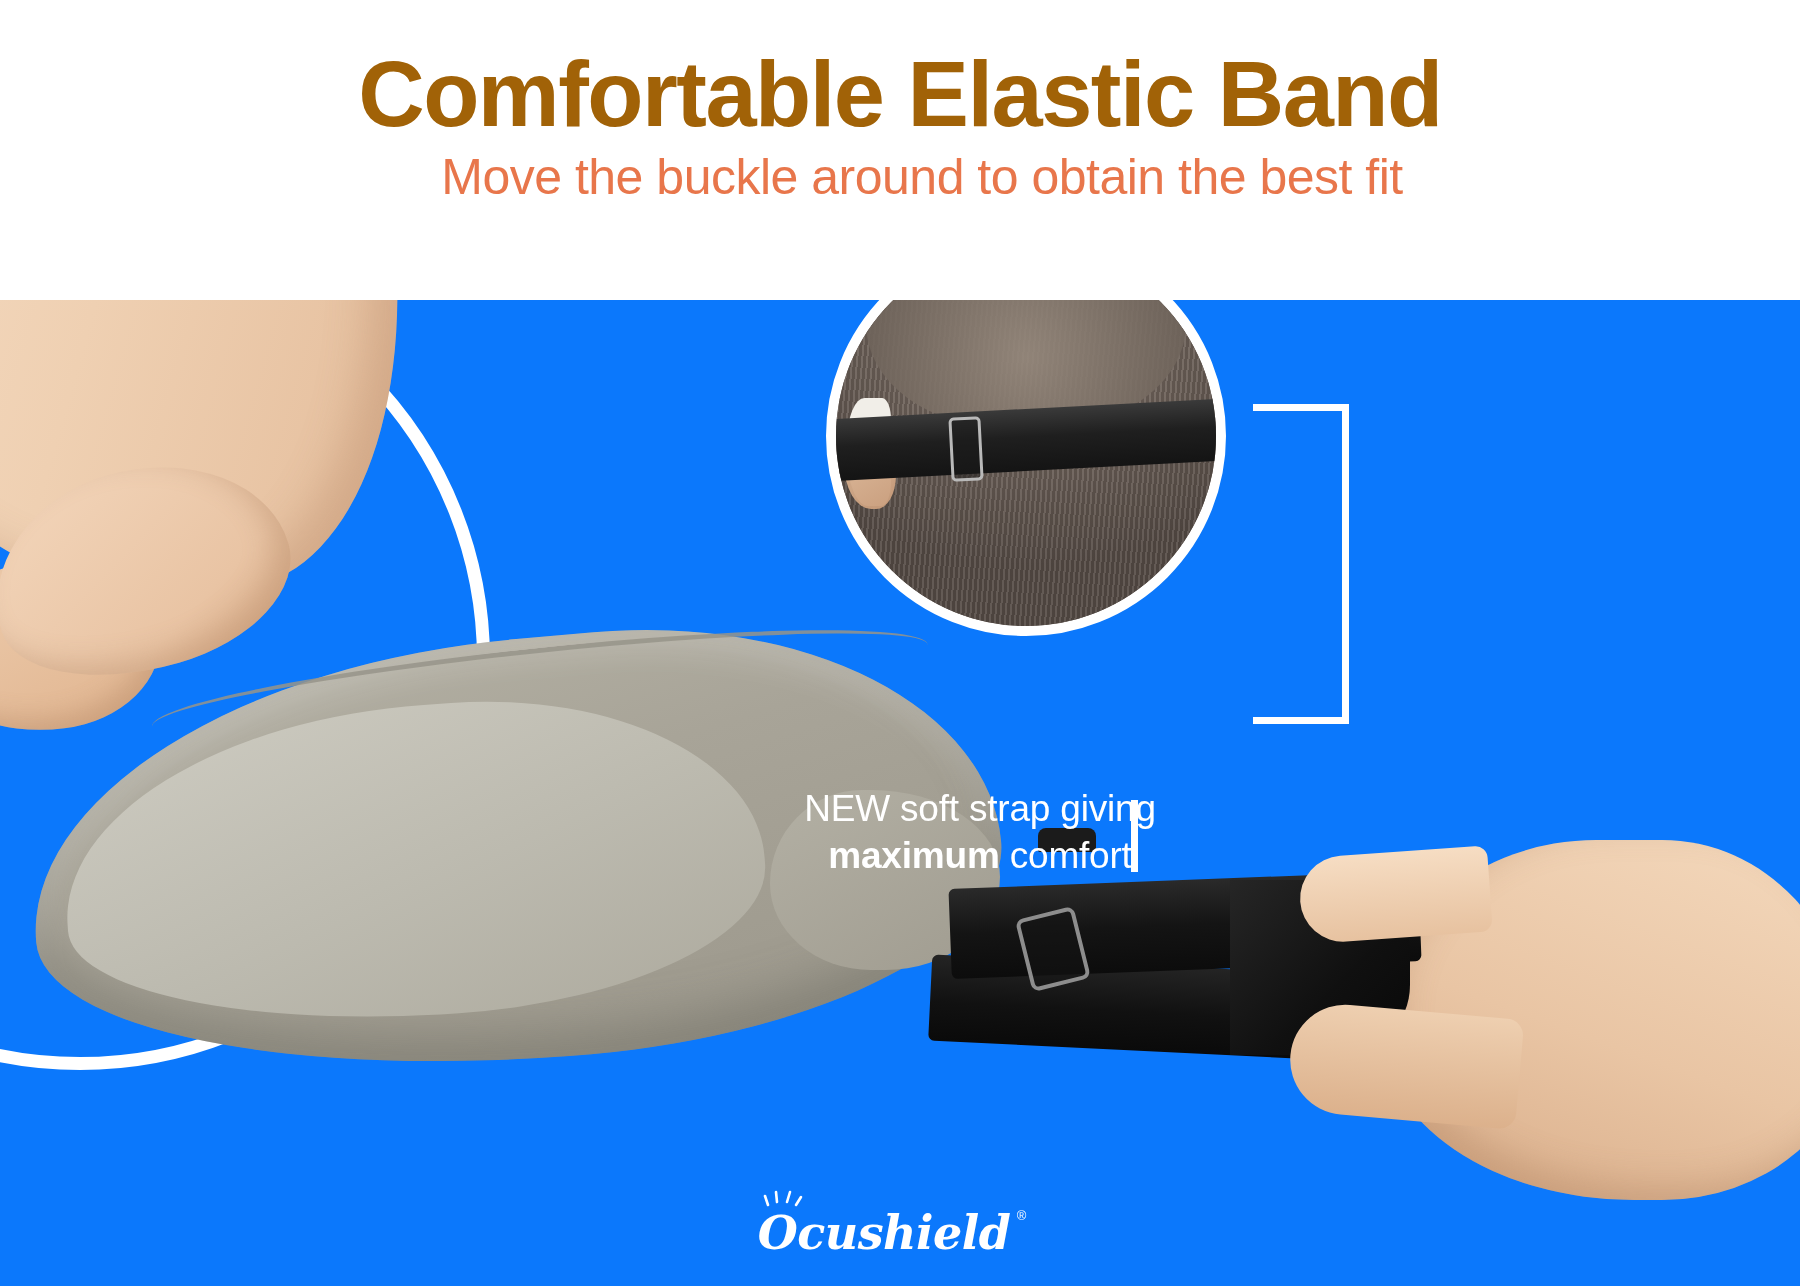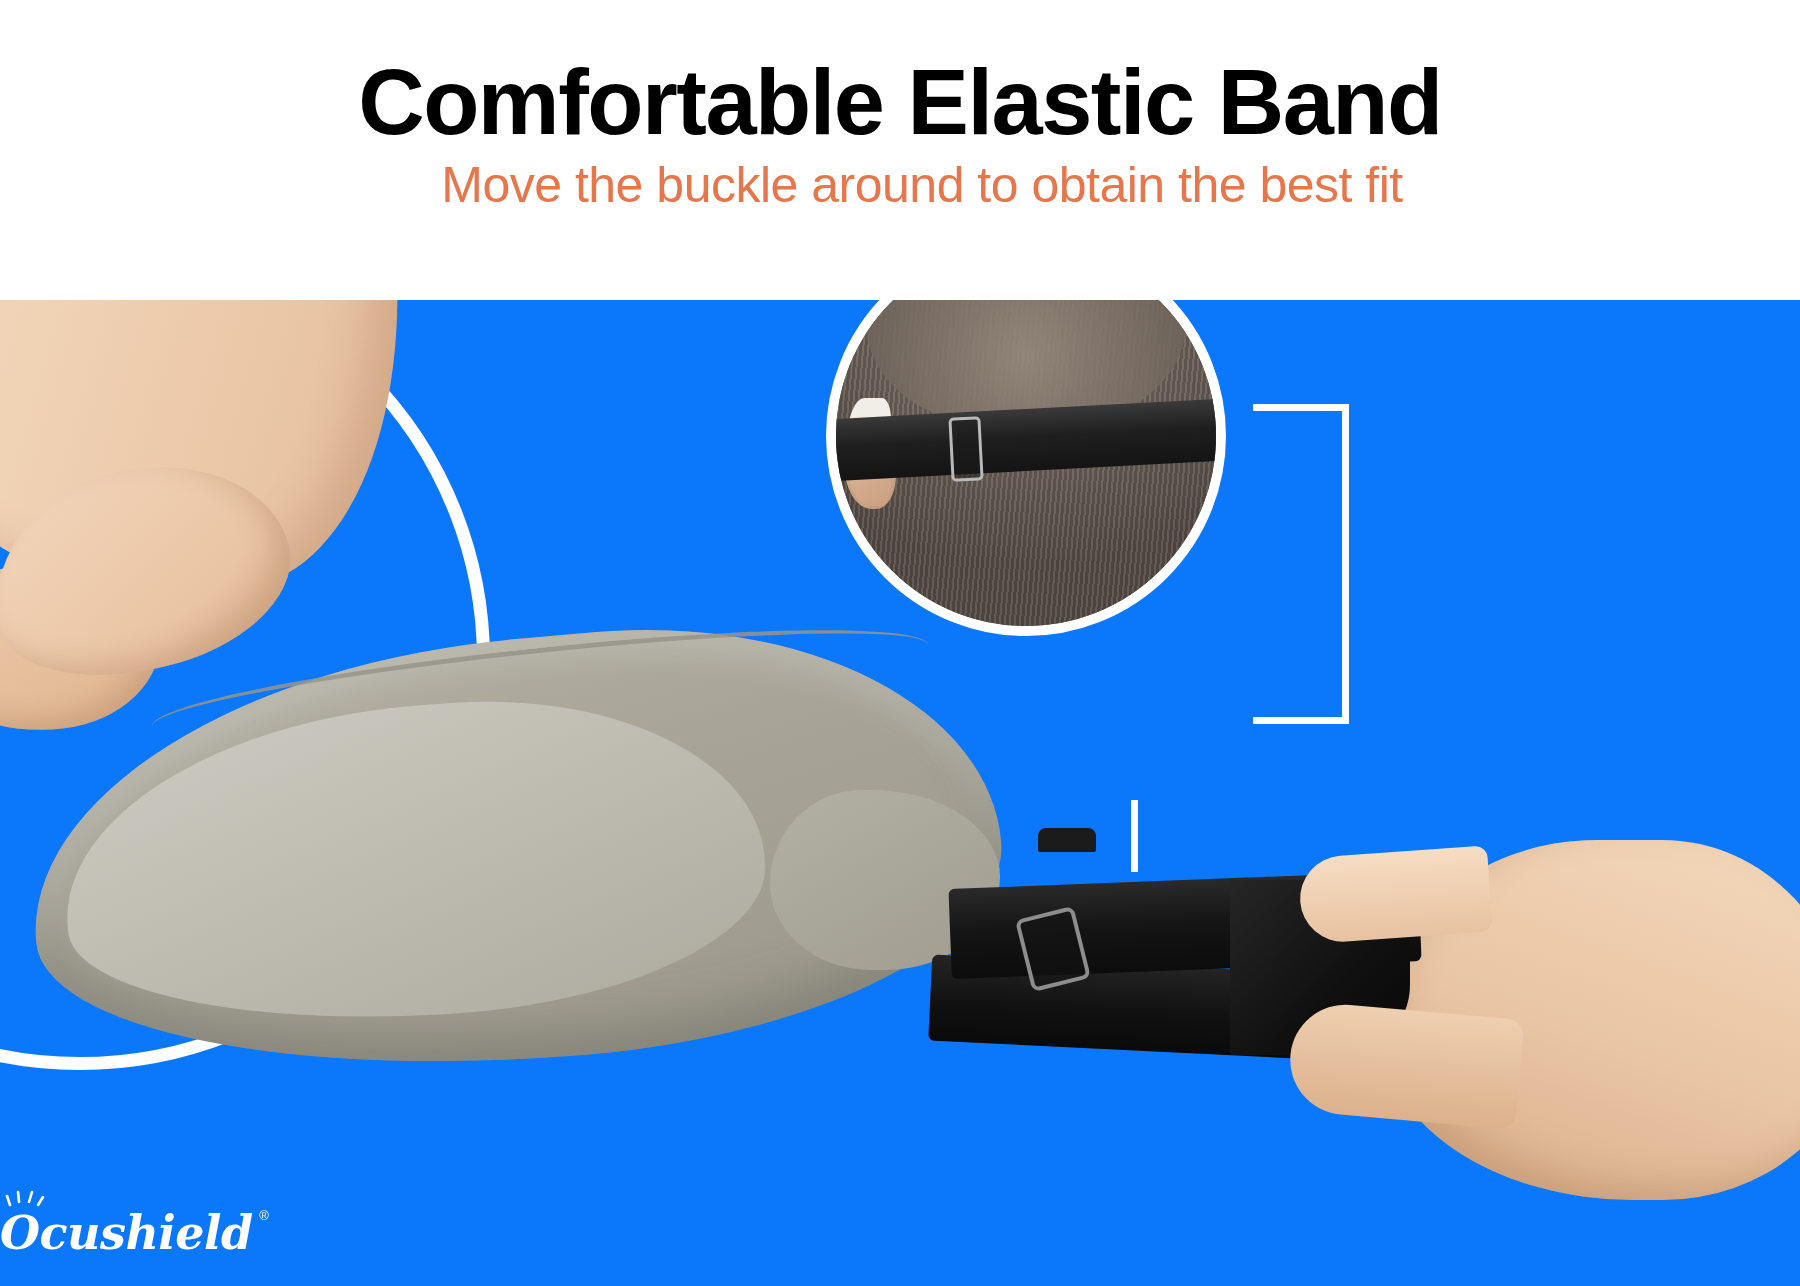--- a/index.html
+++ b/index.html
@@ -14,24 +14,24 @@
   }
 
   
   .header{
     position:absolute;left:0;top:0;width:1800px;height:300px;
     background:#ffffff;z-index:40;
     text-align:center;
     pointer-events:none;
   }
   .title{
-    margin:8px;padding-top:48px;
+    margin:0;padding-top:48px;
     font-size:92px;line-height:1.02;
     font-weight:700;letter-spacing:-1.5px;
-    color:#000000;
+    color:#a16207;
     font-family:"Liberation Sans","DejaVu Sans",sans-serif;
   }
   .subtitle{
     margin:8px 0 0 0;
     font-size:50px;line-height:1.1;
     font-weight:400;letter-spacing:-0.5px;
     color:#E8764B;
     font-family:"Liberation Sans","DejaVu Sans",sans-serif;
     padding-left:44px;
   }
@@ -264,21 +264,21 @@
     z-index:35;
     font-size:37px;
     line-height:1.28;
     letter-spacing:-0.2px;
   }
   .callout .bold{font-weight:700;}
 
   
   .logo{
     position:absolute;left:0;top:1206px;width:1768px;
-    text-align:left;z-index:35;
+    text-align:center;z-index:35;
     color:#ffffff;
   }
   .logo-wrap{display:inline-block;position:relative;}
   .logo-text{
     font-family:"DejaVu Serif","Liberation Serif",serif;
     font-style:italic;font-weight:700;
     font-size:46px;letter-spacing:-0.5px;
     color:#ffffff;
   }
   .logo-rays{
@@ -327,20 +327,24 @@
     <div class="inset-hairtop"></div>
     <div class="inset-whitepad"></div>
     <div class="inset-ear"></div>
     <div class="inset-strap"></div>
     <div class="inset-buckle"></div>
   </div>
 
   <div class="bracket"></div>
   <div class="leader-line"></div>
 
+  <div class="callout">
+    <div>NEW soft strap giving</div>
+    <div><span class="bold">maximum</span><span> comfort</span></div>
+  </div>
 
   <div class="header">
     <h1 class="title">Comfortable Elastic Band</h1>
     <p class="subtitle">Move the buckle around to obtain the best fit</p>
   </div>
 
   <div class="logo">
     <span class="logo-wrap">
       <svg class="logo-rays" viewBox="0 0 44 20">
         <g stroke="#ffffff" stroke-width="2.6" stroke-linecap="round">

